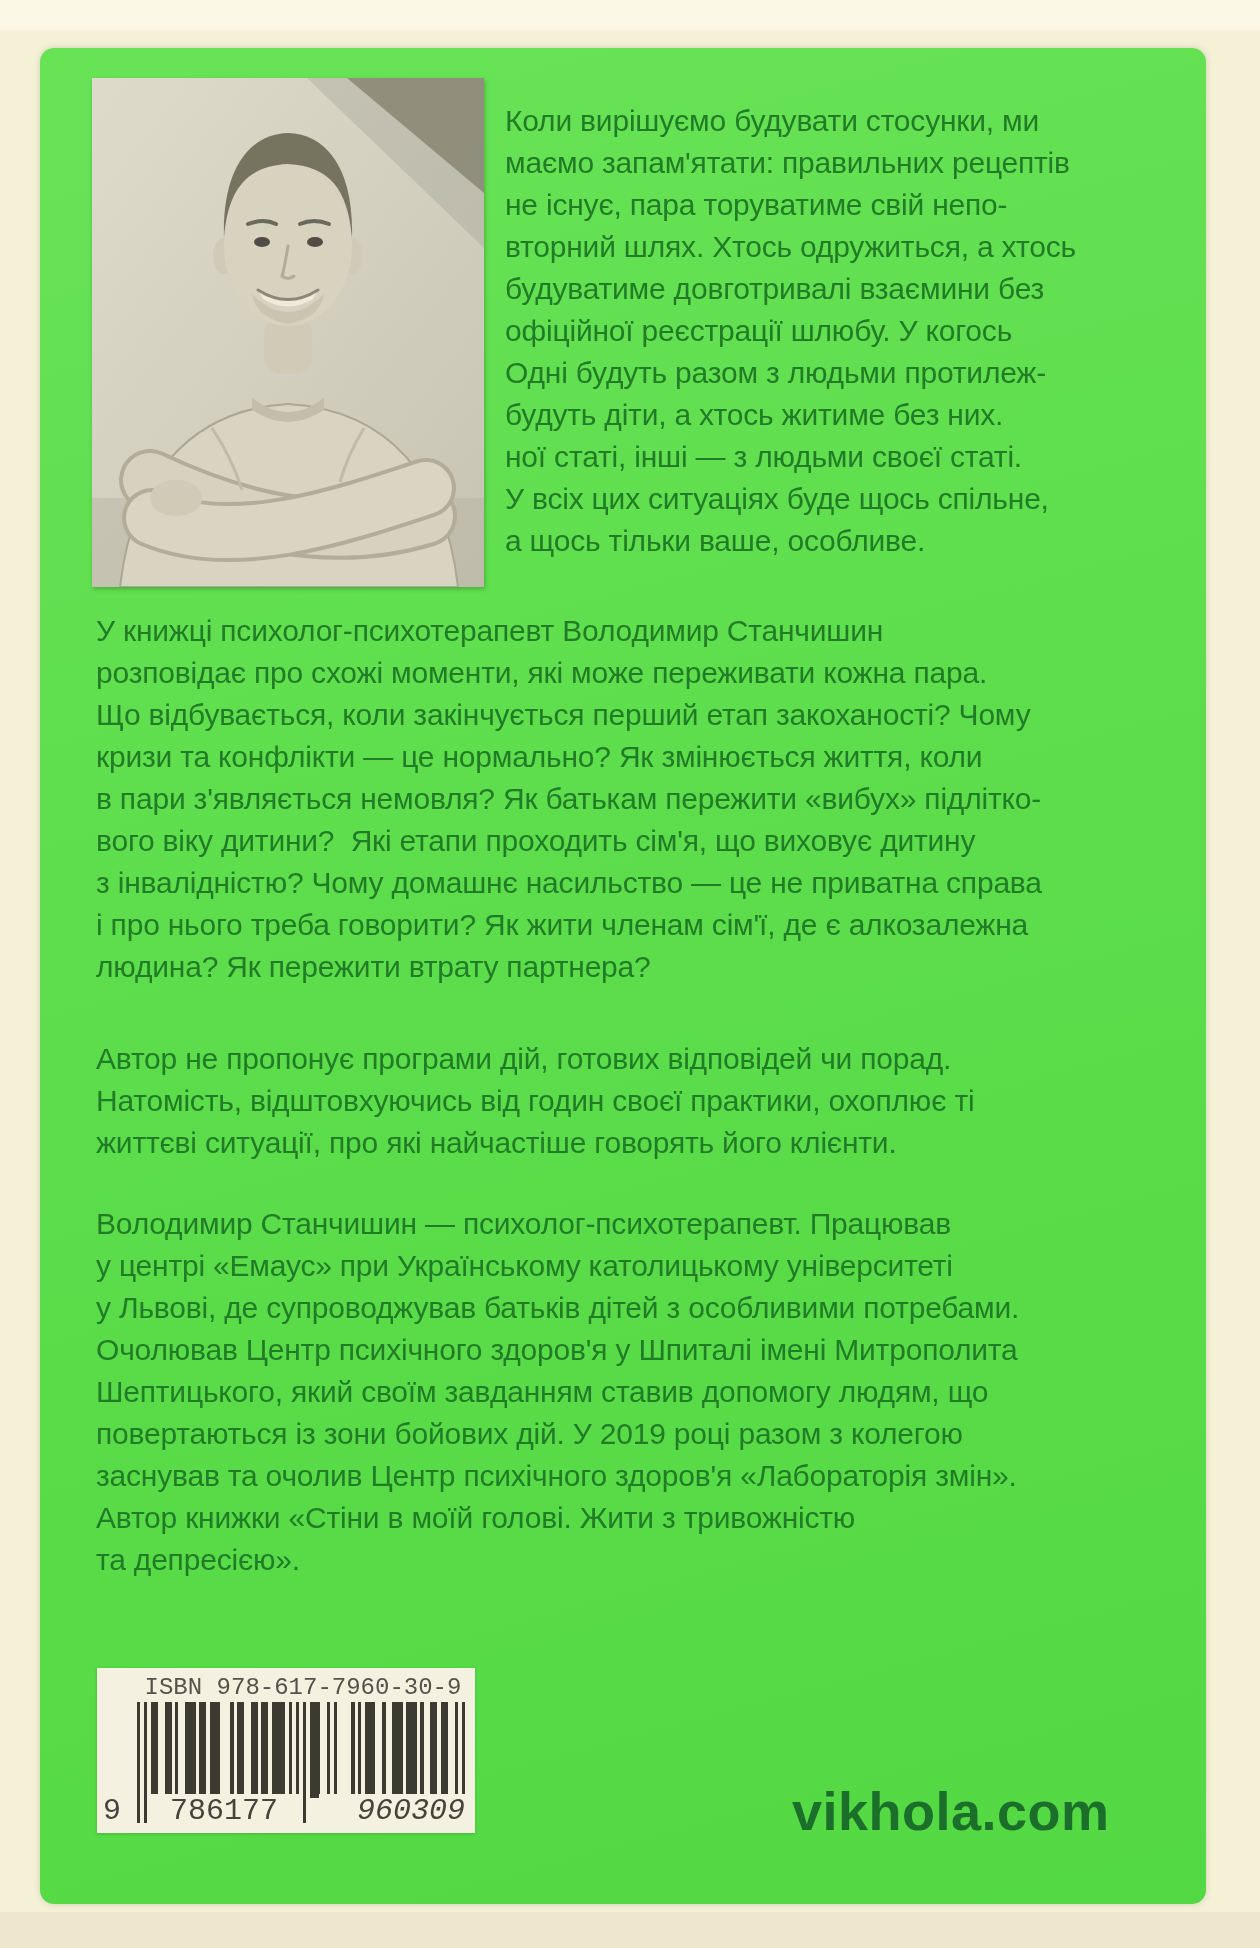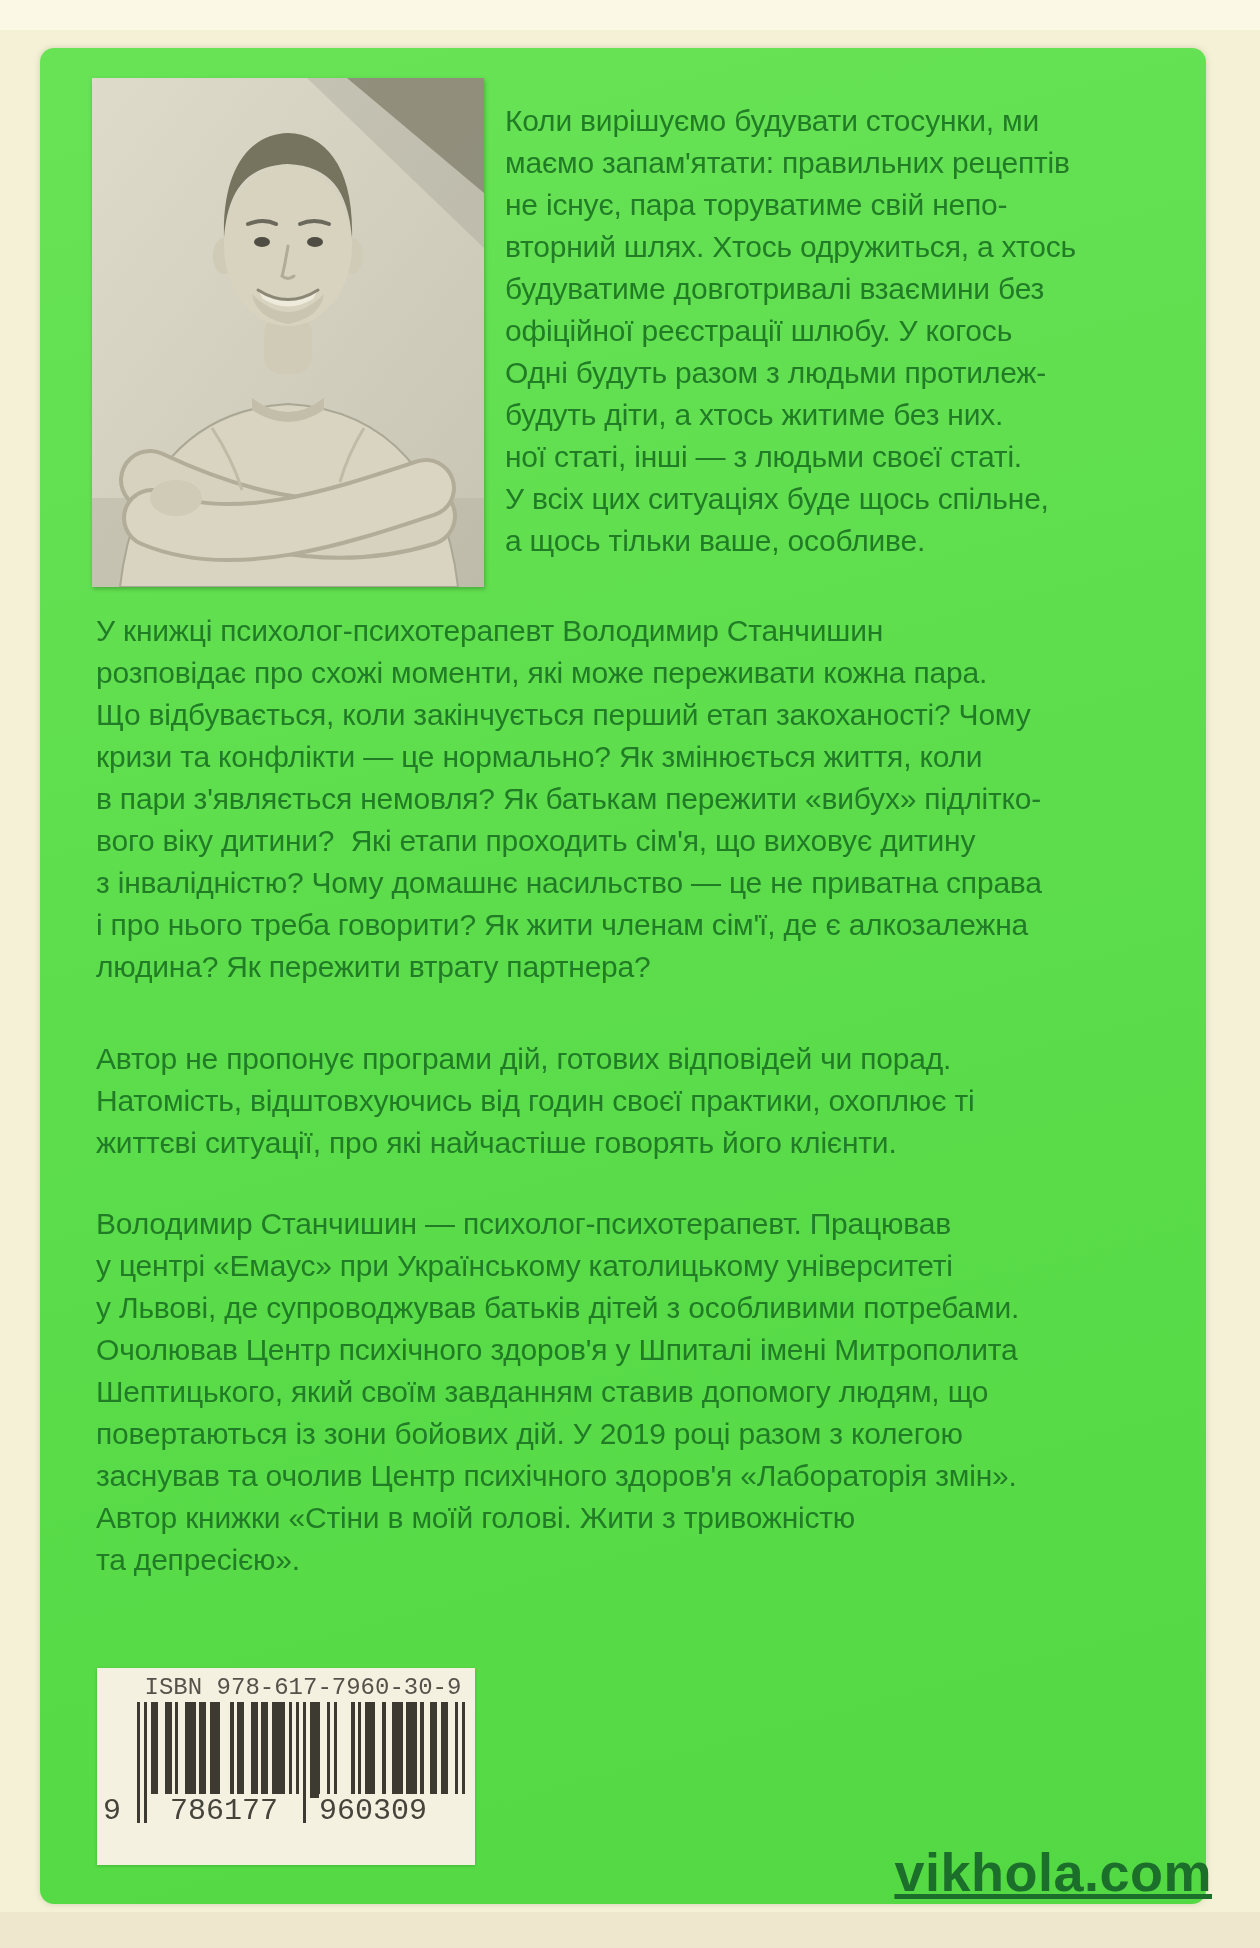--- a/index.html
+++ b/index.html
@@ -28,43 +28,42 @@
   .para{position:absolute;color:#217c26;}
   .para .line{
     white-space:pre;font-size:30px;line-height:42px;letter-spacing:-0.2px;
   }
   .intro{left:465px;top:52px;}
   .p2{left:56px;top:562px;}
   .p3{left:56px;top:990px;}
   .p4{left:56px;top:1155px;}
 
   .barcode-box{
-    position:absolute;left:57px;top:1620px;width:378px;height:197px;
+    position:absolute;left:57px;top:1620px;width:378px;height:165px;
     background:#f4f1e1;box-shadow:0 1px 3px rgba(20,80,20,.25);
   }
   .isbn-label{
     position:absolute;left:40px;top:6px;width:332px;
     font-family:"Liberation Mono",monospace;font-size:24px;color:#55524a;
     letter-spacing:0px;white-space:pre;text-align:center;
   }
   .bars{position:absolute;left:40px;top:34px;width:328px;height:121px;}
   .bar{position:absolute;top:0;height:96px;background:#3d3b31;}
   .bar.tall{height:121px;}
   .digits{position:absolute;left:0;top:126px;width:378px;height:32px;
     font-family:"Liberation Mono",monospace;font-size:30px;color:#45433a;}
   .digits span{position:absolute;top:0;}
   .dg0{left:6px;}
   .dg1{left:52px;width:150px;text-align:center;background:#f4f1e1;}
-  .dg2{left:222px;width:146px;text-align:left;background:#f4f1e1;}
+  .dg2{left:222px;width:146px;text-align:right;background:#f4f1e1;font-style:italic;}
 
   .site{
-    position:absolute;left:752px;top:1793px;width:420px;
-    font-size:54px;font-weight:bold;color:#1c6f2b;text-align:right;
+    position:absolute;left:752px;top:1732px;width:420px;
+    font-size:54px;font-weight:bold;color:#1c6f2b;text-align:left;
     letter-spacing:0.5px;
-    text-decoration:underline;
   }
 </style>
 </head>
 <body>
 
 <div class="strip-top"></div>
 <div class="strip-bottom"></div>
 
 <div class="cover">
 

